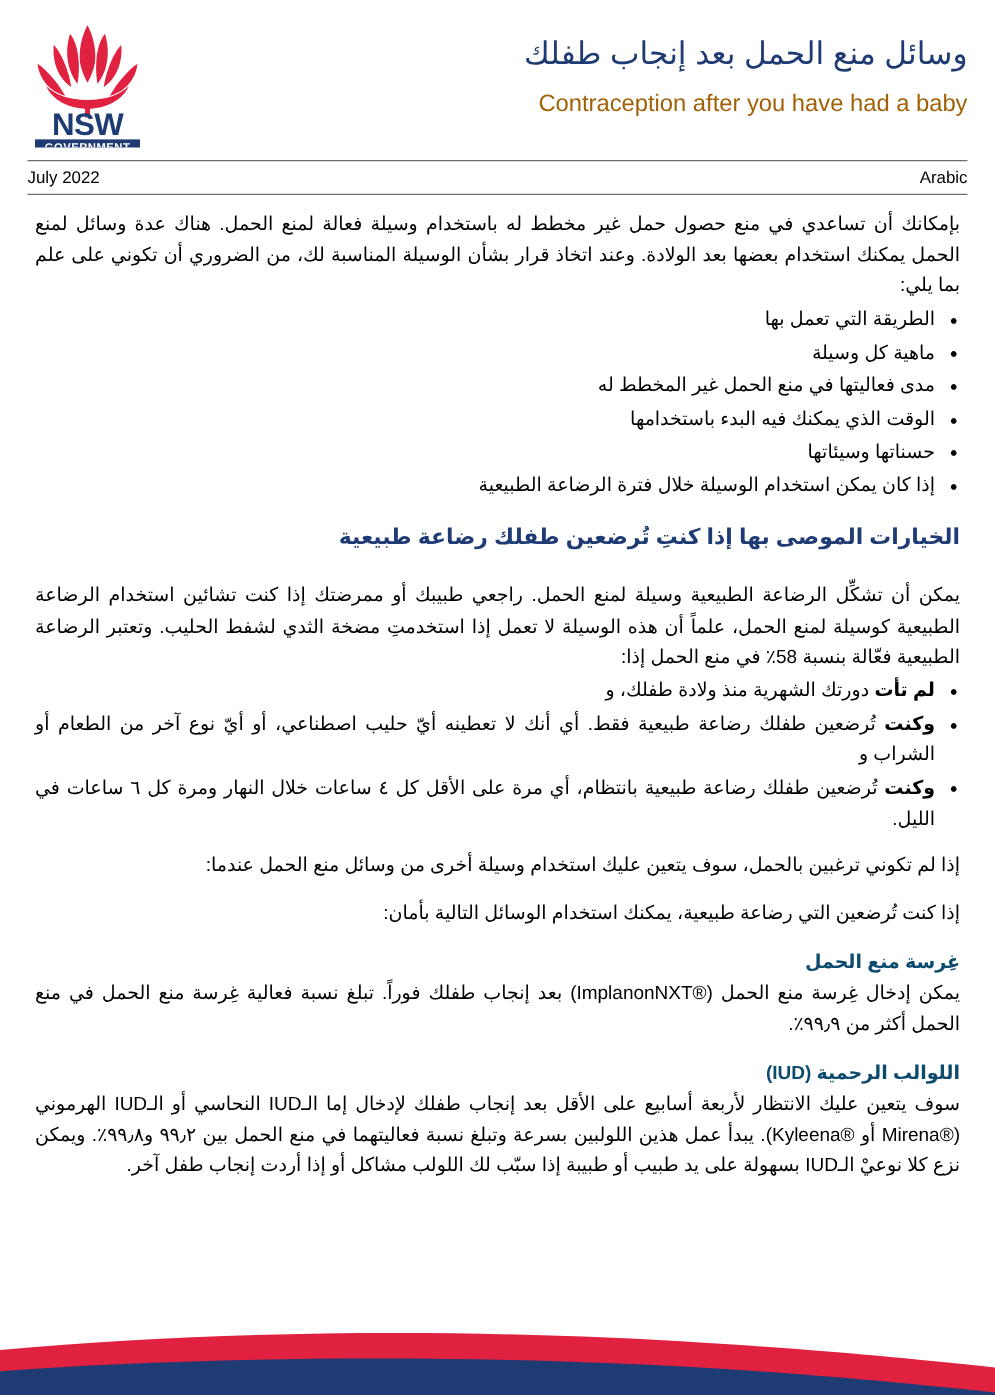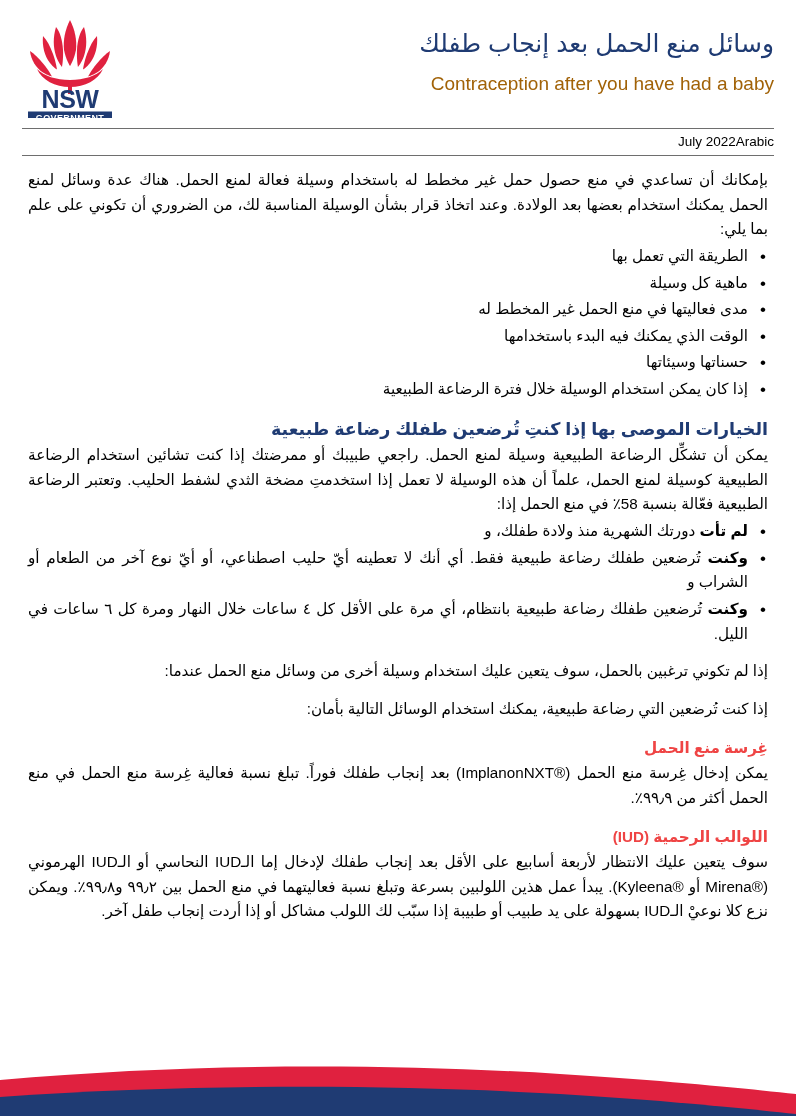--- a/index.html
+++ b/index.html
@@ -71,21 +71,21 @@
 
   
   .meta-bar {
     margin: 0 22px;
     border-top: 1.4px solid #6e6e6e;
     border-bottom: 1.4px solid #6e6e6e;
     height: 26px;
     display: flex;
     flex-direction: row;
     align-items: center;
-    justify-content: flex-end;
+    justify-content: space-between;
     direction: ltr;
   }
 
   .meta-date,
   .meta-lang {
     font-size: 13.5px;
     color: #000;
     line-height: 1;
   }
 
@@ -135,26 +135,26 @@
   ul.bullets.centered > li {
     text-align: right;
     text-align-last: right;
   }
 
   .h-blue {
     color: #1F3B73;
     font-weight: bold;
     font-size: 17.5px;
     line-height: 1.4;
-    margin: 15px 0 2px 0;
+    margin: 15px 0 24px 0;
     text-align: right;
   }
 
   .h-black {
-    color: #ef4444;
+    color: #0c4a6e;
     font-weight: bold;
     font-size: 15.2px;
     line-height: 1.5;
     margin: 16px 0 1px 0;
     text-align: right;
   }
 
   b, .bold { font-weight: bold; }
 
   .ltr-inline {

